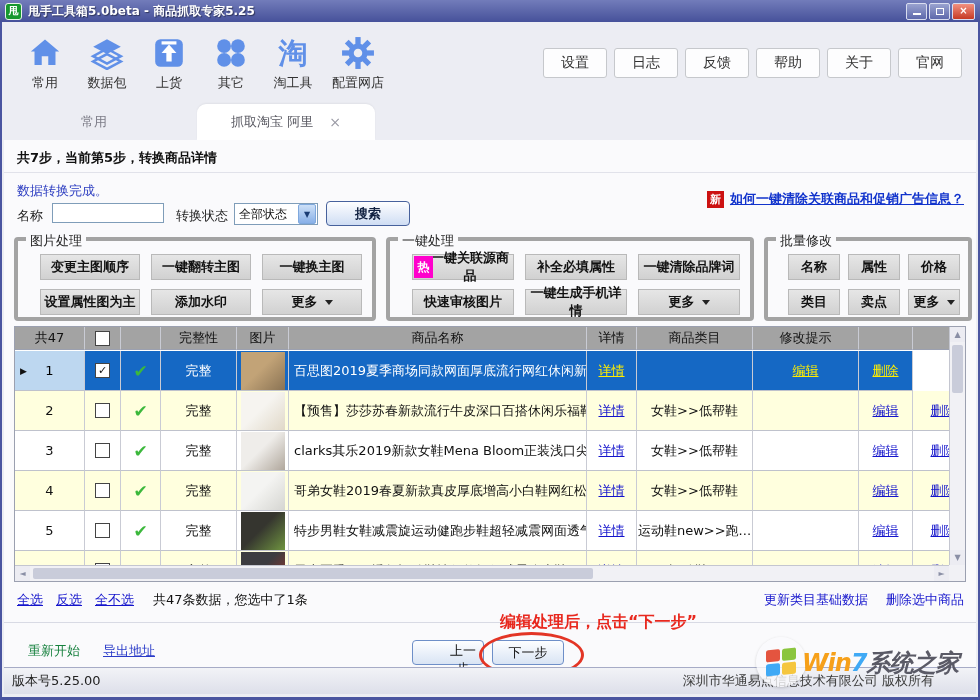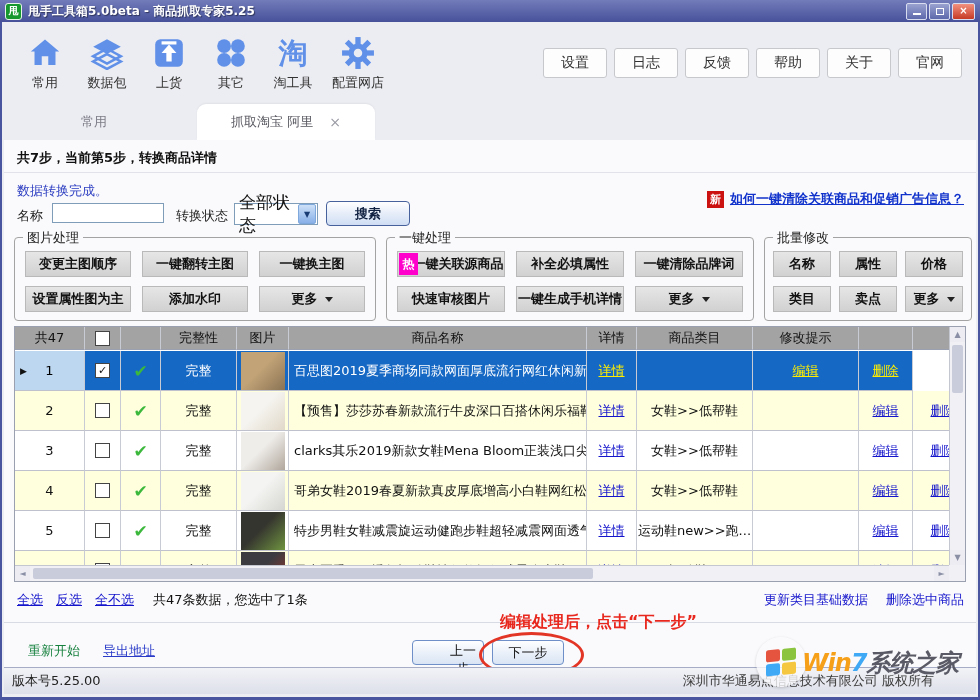--- a/index.html
+++ b/index.html
@@ -36,29 +36,29 @@
 
   
   .panel{position:absolute;top:140px;left:2px;right:2px;bottom:30px;background:#FAFAFC;}
   .steph{position:absolute;top:9px;left:13px;font-size:13px;font-weight:bold;color:#101010;}
   .hline1{position:absolute;top:32px;left:0;right:0;height:1px;background:#E1E2EA;}
   .statusmsg{position:absolute;top:42px;left:13px;font-size:13px;color:#2A3BC0;}
 
   .flabel{position:absolute;font-size:13px;color:#222;}
   .name-input{position:absolute;left:48px;top:63px;width:112px;height:20px;border:1px solid #7F9DB9;background:#fff;box-sizing:border-box;font-size:12px;padding:0 3px;font-family:inherit;}
   .selectbox{position:absolute;left:230px;top:63px;width:84px;height:22px;border:1px solid #7F9DB9;background:#fff;box-sizing:border-box;display:flex;align-items:center;}
-  .selectbox .selval{flex:1;font-size:17px;padding-left:4px;color:#111;}
+  .selectbox .selval{flex:1;font-size:12px;padding-left:4px;color:#111;}
   .selectbox .selarrow{width:16px;height:18px;margin:1px;border-radius:2px;background:linear-gradient(#CDE0F7,#88B0E8);border:1px solid #7FA8DD;display:flex;align-items:center;justify-content:center;font-size:8px;color:#1A3C74;}
   .searchbtn{position:absolute;left:322px;top:61px;width:84px;height:25px;border:1px solid #47619C;border-radius:4px;background:linear-gradient(#FEFEFF,#CFDDF3);font-size:13px;font-weight:bold;color:#102040;font-family:inherit;}
   .helplink{position:absolute;top:50px;right:12px;display:flex;align-items:center;gap:6px;}
   .newbadge{width:17px;height:17px;background:#C11;color:#fff;font-size:11px;font-weight:bold;display:flex;align-items:center;justify-content:center;}
   .helplink a{font-size:13px;font-weight:bold;color:#1133CC;text-decoration:underline;}
 
   
-  .group{position:absolute;top:97px;height:84px;border:1px solid #a3a3a3;border-radius:4px;box-sizing:border-box;}
+  .group{position:absolute;top:97px;height:84px;border:4px solid #a3a3a3;border-radius:4px;box-sizing:border-box;padding-left:12px;}
   .gtitle{position:absolute;top:-9px;left:8px;padding:0 4px;background:#FAFAFC;font-size:13px;color:#222;}
   .gbtns{display:grid;grid-template-columns:repeat(3,1fr);gap:9px 11px;padding:13px 10px 0 10px;}
   .gbtn{height:26px;background:linear-gradient(#E6E6E6,#D1D1D1);border:1px solid #B9B9B9;font-size:13px;font-weight:bold;color:#111;display:flex;align-items:center;justify-content:center;position:relative;font-family:inherit;padding:0;}
   .g1{left:10px;width:362px;}
   .g2{left:382px;width:368px;}
   .g3{left:760px;width:208px;}
   .hot{position:absolute;left:1px;top:1px;bottom:1px;width:19px;background:#FF00CC;color:#fff;font-size:12px;font-weight:bold;display:flex;align-items:center;justify-content:center;}
   .caret{display:inline-block;margin-left:7px;width:0;height:0;border-left:4px solid transparent;border-right:4px solid transparent;border-top:5px solid #222;}
 
   

